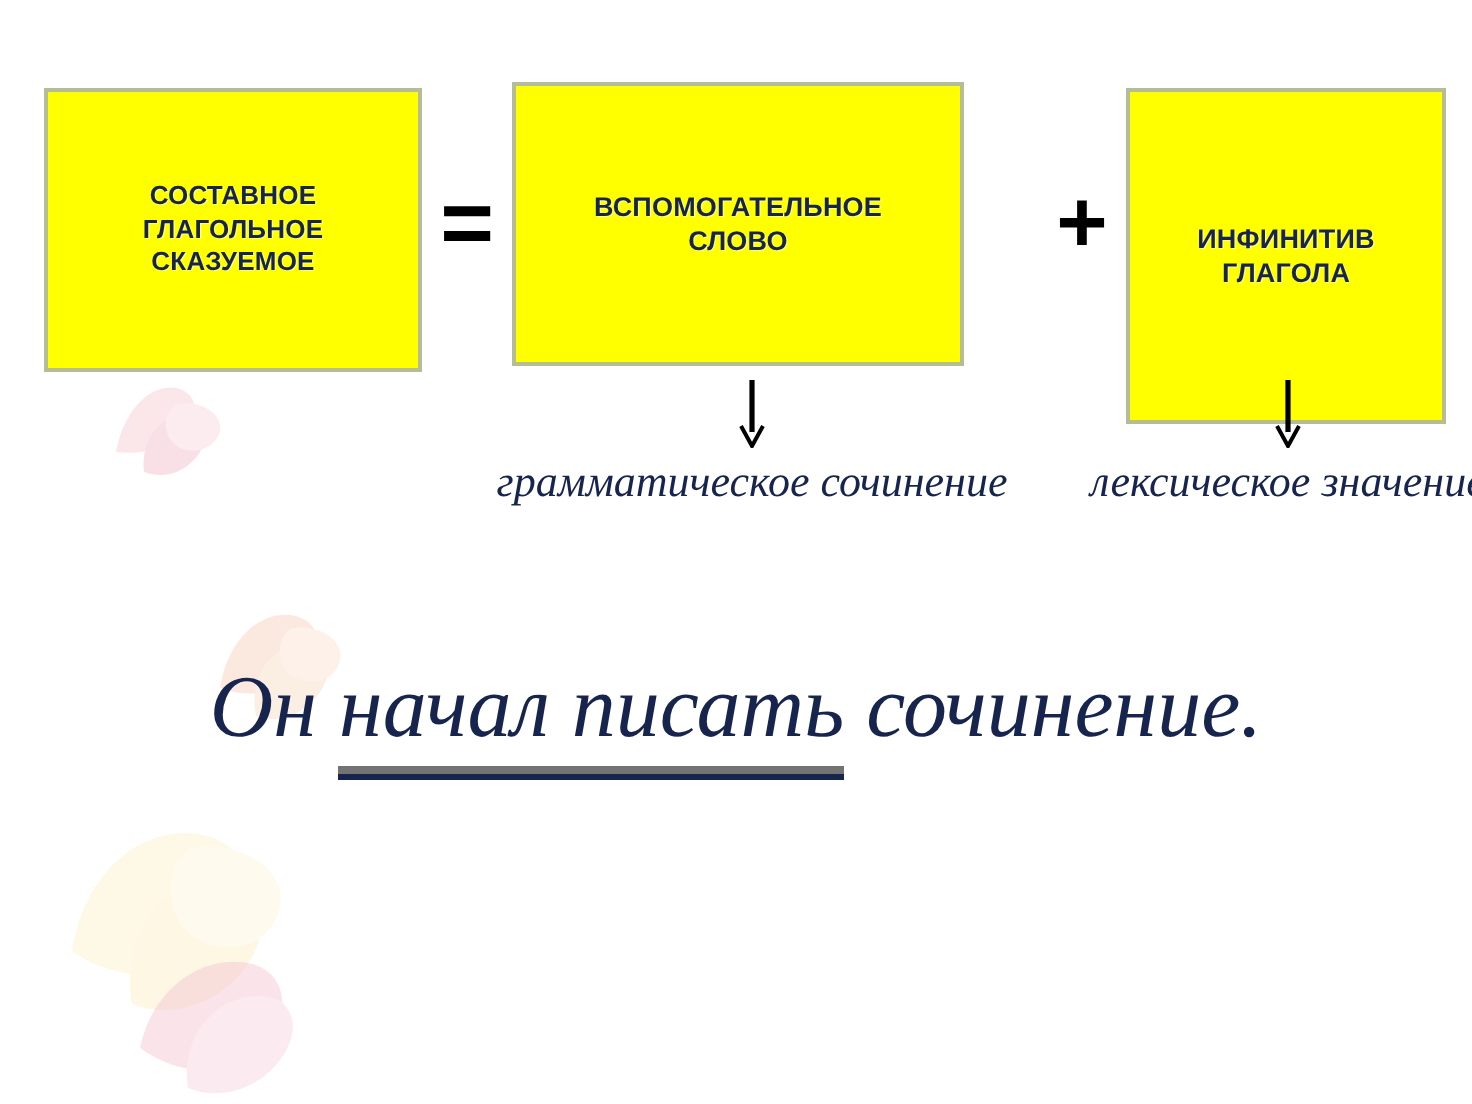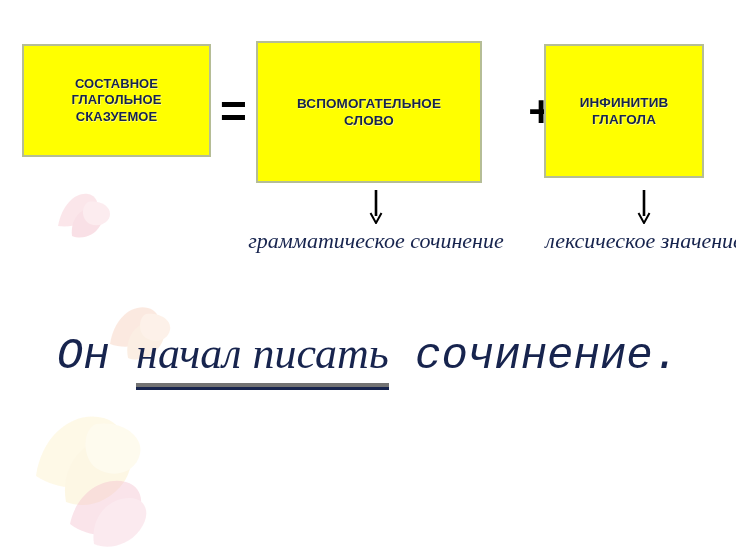--- a/index.html
+++ b/index.html
@@ -44,24 +44,24 @@
     color: #17244e;
     font-family: "Liberation Sans", sans-serif;
     font-weight: bold;
     font-size: 13.5px;
     line-height: 1.28;
     letter-spacing: 0.1px;
     white-space: pre-line;
     text-shadow: 0.6px 0.6px 0 rgba(255,255,140,0.9);
   }
 
-  #box-compound { left: 22px;  top: 44px; width: 189px; height: 113px; }
+  #box-compound { left: 22px;  top: 44px; width: 189px; height: 142px; }
   #box-compound .concept-label { font-size: 13px; }
   #box-auxiliary { left: 256px; top: 41px; width: 226px; height: 142px; }
-  #box-infinitive { left: 544px; top: 44px; width: 160px; height: 134px; }
+  #box-infinitive { left: 563px; top: 44px; width: 160px; height: 168px; }
 
   
   .operator {
     position: absolute;
     color: #000000;
     font-family: "Liberation Sans", sans-serif;
     font-weight: bold;
     text-align: center;
     line-height: 1;
     user-select: none;
@@ -102,21 +102,20 @@
     text-align: center;
     color: #17244e;
     font-family: "Liberation Serif", serif;
     font-style: italic;
     font-size: 44px;
     line-height: 1.2;
     white-space: nowrap;
   }
   #example-sentence .seg {
     display: inline;
-    font-family: Liberation Mono, monospace;
   }
   #example-sentence .predicate {
     position: relative;
     display: inline-block;
     padding-bottom: 2px;
     border-bottom: 6px solid #737373;
   }
   #example-sentence .predicate::after {
     content: "";
     position: absolute;

